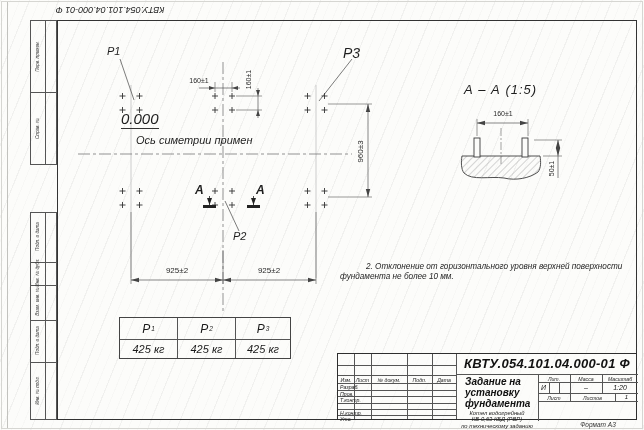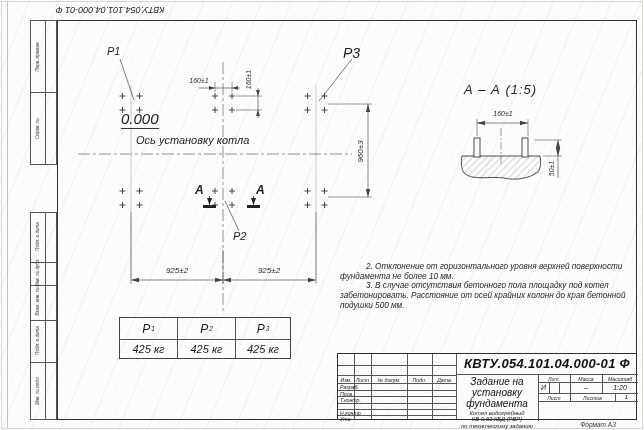--- a/index.html
+++ b/index.html
@@ -14,41 +14,41 @@
   .edge-left{position:absolute;left:7px;top:2px;bottom:2px;width:0;border-left:1px solid #c2c2be;}
   .frame{position:absolute;left:57px;top:20px;width:580px;height:400px;border:1.8px solid #333;box-sizing:border-box;}
   .stamp-top{position:absolute;left:46px;top:3px;width:128px;height:13px;line-height:13px;
     text-align:center;font-size:9px;font-style:italic;color:#1c1c1c;transform:rotate(180deg);white-space:nowrap;}
   .mbox{position:absolute;left:30px;width:27px;border:1px solid #555;box-sizing:border-box;}
   .mline{position:absolute;left:0;width:100%;border-top:1px solid #555;}
   .mcol{position:absolute;left:14px;top:0;height:100%;border-left:1px solid #555;}
   .mlabel{position:absolute;left:30px;width:14px;display:flex;align-items:center;justify-content:center;}
   .mlabel span{transform:rotate(-90deg);white-space:nowrap;font-size:4.6px;font-style:italic;color:#333;}
   .lbl{position:absolute;font-style:italic;color:#1e1e1e;white-space:nowrap;}
-  .dimtxt{position:absolute;font-style:italic;font-size:7px;color:#2a2a2a;text-align:center;white-space:nowrap;}
+  .dimtxt{position:absolute;font-size:7px;color:#2a2a2a;text-align:center;white-space:nowrap;}
   .rot{display:flex;align-items:center;justify-content:center;}
   .rot span{transform:rotate(-90deg);white-space:nowrap;}
   .elev{border-bottom:1px solid #333;padding-bottom:1px;}
   .notes{position:absolute;left:340px;top:262px;width:296px;}
   .notes p{margin:0;text-indent:26px;font-size:8.2px;line-height:9.7px;font-style:italic;color:#1e1e1e;}
   .ltable{position:absolute;left:119px;top:317px;width:172px;height:42px;border:1.3px solid #444;
     box-sizing:border-box;display:grid;grid-template-columns:58px 58px 1fr;grid-template-rows:22px 1fr;}
   .tcell{border-right:1px solid #555;border-bottom:1px solid #555;display:flex;align-items:center;justify-content:center;
     font-style:italic;font-size:11px;color:#1a1a1a;}
   .tcell:nth-child(3n){border-right:none;}
   .tcell.vrow{border-bottom:none;}
   .tcell sub{font-size:6.5px;margin-left:1px;}
   .tb{position:absolute;left:337px;top:353px;width:300px;height:67px;border:1.6px solid #2e2e2e;box-sizing:border-box;background:rgba(252,252,250,0.6);}
   .tb .v{position:absolute;width:0;border-left:1px solid #555;}
   .tb .h{position:absolute;height:0;border-top:1px solid #555;}
   .tb .cell-lbl{position:absolute;font-size:5.2px;font-style:italic;color:#222;text-align:center;white-space:nowrap;}
   .tb .val{position:absolute;font-size:7px;font-style:italic;color:#111;text-align:center;}
   .desig{position:absolute;left:118px;top:0;width:182px;height:20px;line-height:20px;text-align:center;
     font-size:13px;font-weight:bold;font-style:italic;letter-spacing:0.3px;color:#111;white-space:nowrap;}
-  .doctitle{position:absolute;left:118px;top:22px;width:82px;text-align:center;font-size:10px;line-height:11px;font-style:italic;color:#111;}
+  .doctitle{position:absolute;left:118px;top:22px;width:82px;font-size:10px;line-height:11px;font-style:italic;color:#111;font-weight:bold;}
   .doctitle .inner{width:64px;margin:0 auto;}
   .product{position:absolute;left:118px;top:56px;width:82px;text-align:center;font-size:5.8px;line-height:6.4px;font-style:italic;color:#222;}
   .logo-row{position:absolute;left:202px;top:48px;width:96px;height:18px;display:flex;align-items:center;gap:2px;}
   .logo-kvzr{font-weight:bold;font-size:11px;letter-spacing:0.4px;color:#111;font-style:normal;}
   .logo-cap{font-size:4.2px;line-height:4.8px;color:#222;text-align:left;}
   .fmt{position:absolute;left:558px;top:421px;width:80px;text-align:center;font-size:6.5px;font-style:italic;color:#333;}
 </style>
 </head>
 <body>
 
@@ -164,21 +164,21 @@
         <path d="M558 140V178" stroke-width="0.7"></path>
         <path d="M558 140l-2.2 8h4.4zM558 156l-2.2-8h4.4z" fill="#444" stroke="none"></path>
       </g>
     </g>
   </svg>
 
   <div class="lbl" style="left:107px;top:45px;font-size:11px;">Р1</div>
   <div class="lbl" style="left:343px;top:45px;font-size:14px;">Р3</div>
   <div class="lbl" style="left:233px;top:230px;font-size:11px;">Р2</div>
   <div class="lbl elev" style="left:121px;top:110px;font-size:15px;">0.000</div>
-  <div class="lbl" style="left:136px;top:134px;font-size:11px;">Ось установку котла</div>
+  <div class="lbl" style="left:136px;top:134px;font-size:11px;">Ось симетрии примен</div>
   <div class="lbl" style="left:195px;top:183px;font-size:12px;font-weight:bold;">А</div>
   <div class="lbl" style="left:256px;top:183px;font-size:12px;font-weight:bold;">А</div>
 
   <div class="dimtxt" style="left:186px;top:77px;width:26px;">160±1</div>
   <div class="dimtxt rot" style="left:243px;top:66px;width:12px;height:26px;">
       <span>160±1</span>
     </div>
   <div class="dimtxt" style="left:155px;top:266px;width:44px;font-size:8px;">925±2</div>
   <div class="dimtxt" style="left:247px;top:266px;width:44px;font-size:8px;">925±2</div>
   <div class="dimtxt rot" style="left:354px;top:136px;width:12px;height:30px;font-size:8px;">
@@ -186,21 +186,20 @@
     </div>
 
   <div class="lbl" style="left:464px;top:82px;font-size:13px;letter-spacing:1px;">А – А (1:5)</div>
   <div class="dimtxt" style="left:488px;top:110px;width:30px;">160±1</div>
   <div class="dimtxt rot" style="left:546px;top:156px;width:12px;height:24px;">
       <span>50±1</span>
     </div>
 
   <div class="notes">
     <p>2. Отклонение от горизонтального уровня верхней поверхности фундамента не более 10 мм.</p>
-    <p>3. В случае отсутствия бетонного пола площадку под котел забетонировать. Расстояние от осей крайних колонн до края бетонной подушки 500 мм.</p>
   </div>
 
   <div class="ltable">
     <div class="tcell" style="font-size:12px;">
         <span>Р</span>
         <sub>1</sub>
       </div>
     <div class="tcell" style="font-size:12px;">
         <span>Р</span>
         <sub>2</sub>

